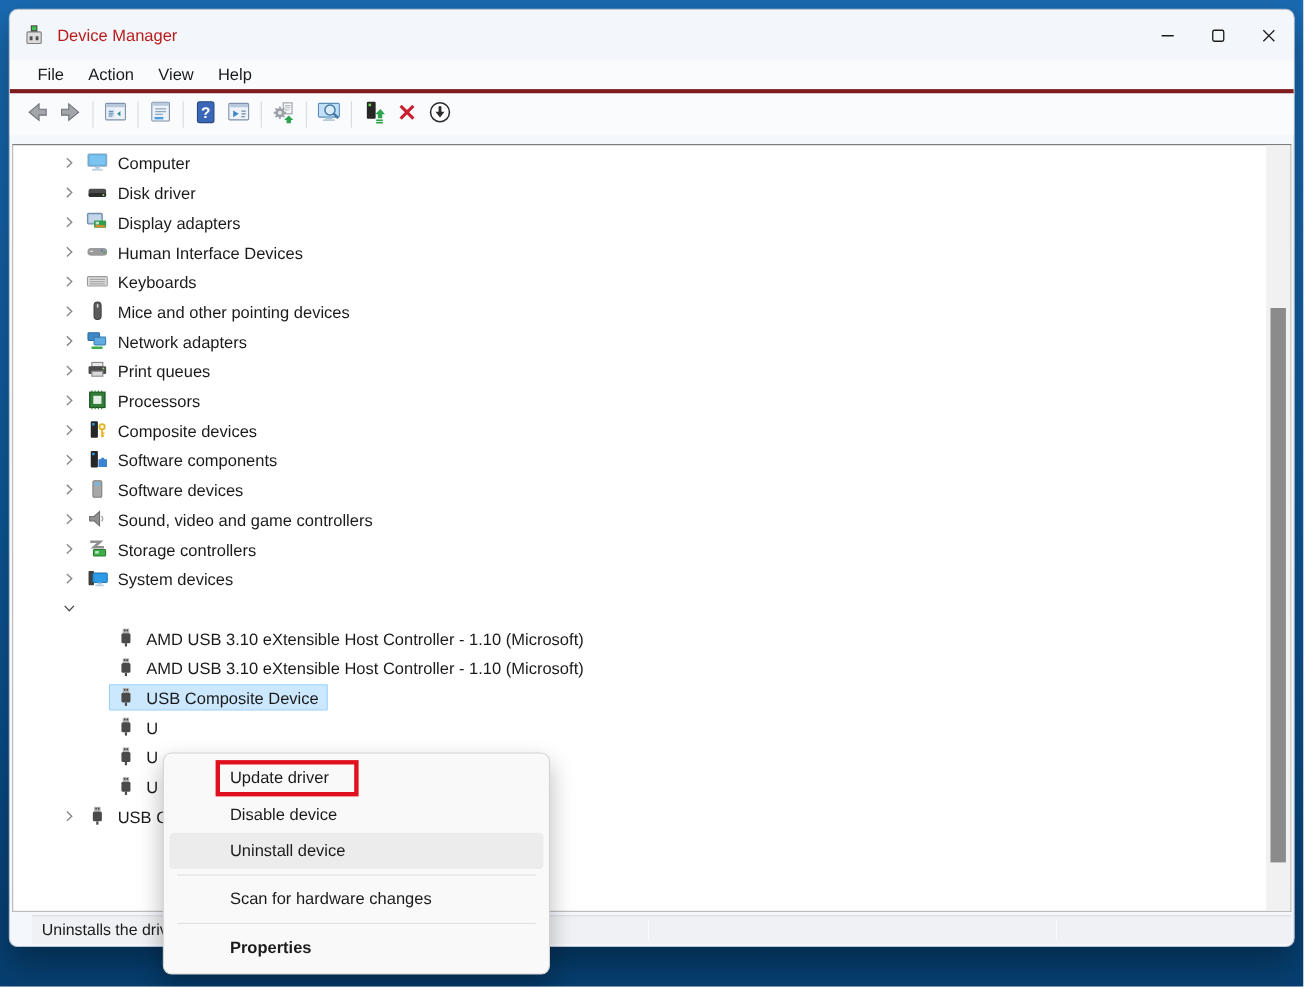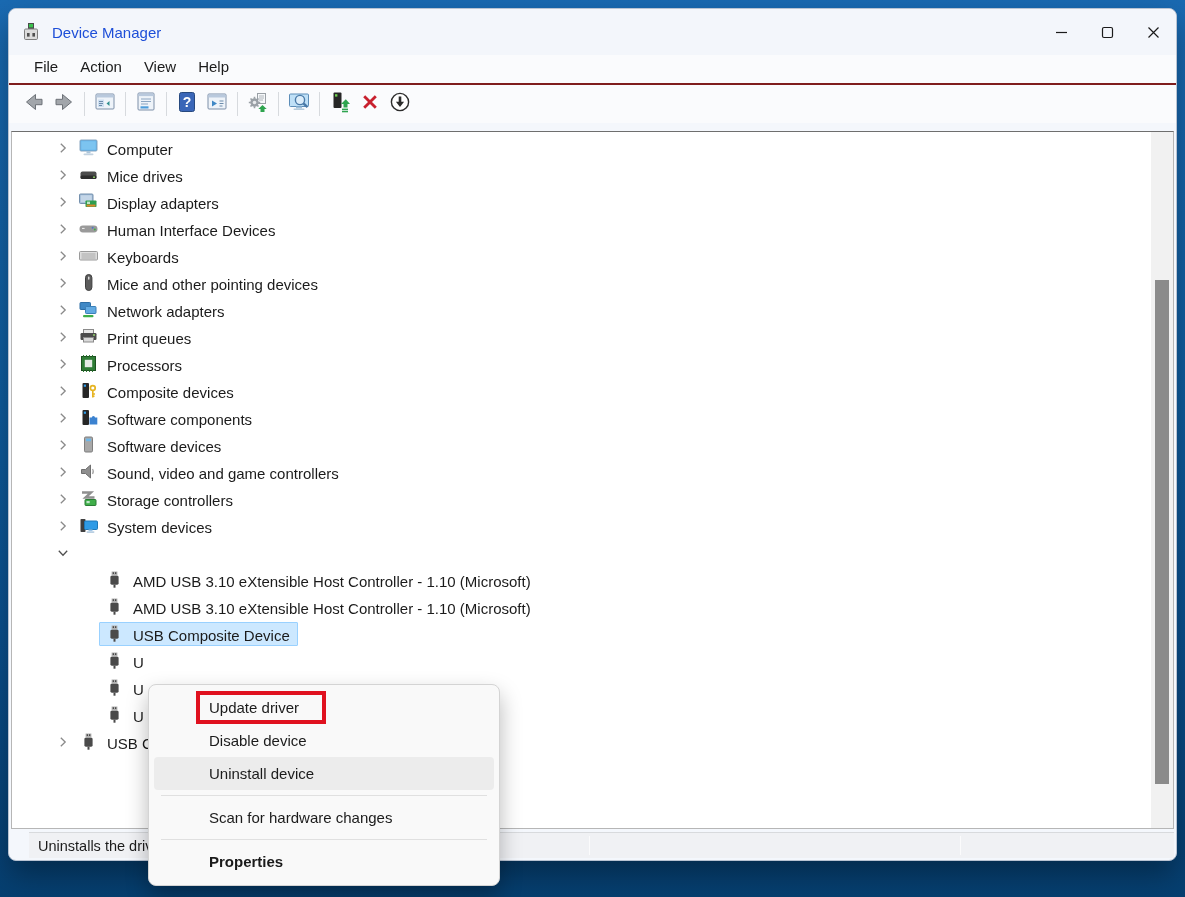--- a/index.html
+++ b/index.html
@@ -15,28 +15,28 @@
   .window {
     position:absolute; left:8px; top:8px; width:1169px; height:853px;
     background:#f4f7fc; border:1px solid #b9c3d2; border-radius:8px;
     box-shadow:0 14px 30px rgba(0,0,0,.35);
   }
 
   
   .titlebar { height:46px; display:flex; align-items:center; padding-left:10px;
     border-radius:8px 8px 0 0; background:#f3f6fb; }
   .titlebar .app-icon { width:24px; height:24px; display:inline-flex; }
-  .titlebar .title { margin-left:9px; font-size:15px; color:#1d4ed8; }
+  .titlebar .title { margin-left:9px; font-size:15px; color:#b91c1c; }
   .win-controls { margin-left:auto; display:flex; height:100%; }
   .win-btn { width:46px; height:100%; display:flex; align-items:center; justify-content:center; cursor:default; }
   .win-btn svg { display:block; }
 
   
-  .menubar { height:30px; display:flex; padding-left:14px;
-    background:#fafbfd; border-bottom:2px solid #7f1d1d; }
+  .menubar { height:30px; display:flex; align-items:center; padding-left:14px;
+    background:#fafbfd; border-bottom:4px solid #7f1d1d; }
   .menu-item { font-size:15px; padding:3px 11px; border-radius:3px; }
 
   
   .toolbar { height:38px; display:flex; align-items:center; padding-left:10px; background:#fafbfd; }
   .tb-btn { width:30px; height:30px; display:flex; align-items:center; justify-content:center; border-radius:3px; }
   .tb-sep { width:1px; height:24px; background:#d7dade; margin:0 5px; }
 
   
   .tree-panel { position:absolute; left:2px; right:2px; top:122px; bottom:31px;
     background:#ffffff; border:1px solid #b6b6b6; border-top-color:#6e6e6e; overflow:hidden; }
@@ -236,21 +236,21 @@
               </svg>
             </span>
             <span class="row-content">
               <span class="tree-icon">
                 <svg width="21" height="19" viewBox="0 0 21 19">
                   <rect x="2.5" y="6.5" width="16" height="7.5" rx="2" fill="#4c4c4c"></rect>
                   <rect x="2.5" y="10.5" width="16" height="3.5" rx="1.5" fill="#2d2d2d"></rect>
                   <circle cx="16" cy="12.2" r=".9" fill="#9ae06e"></circle>
                 </svg>
               </span>
-              <span>Mice drives</span>
+              <span>Disk driver</span>
             </span>
           </div>
           <div class="tree-row level0">
             <span class="chev">
               <svg width="12" height="12" viewBox="0 0 12 12">
                 <path d="M3.8 1.8 8.2 6 3.8 10.2" stroke="#8a8a8a" stroke-width="1.3" fill="none"></path>
               </svg>
             </span>
             <span class="row-content">
               <span class="tree-icon">

